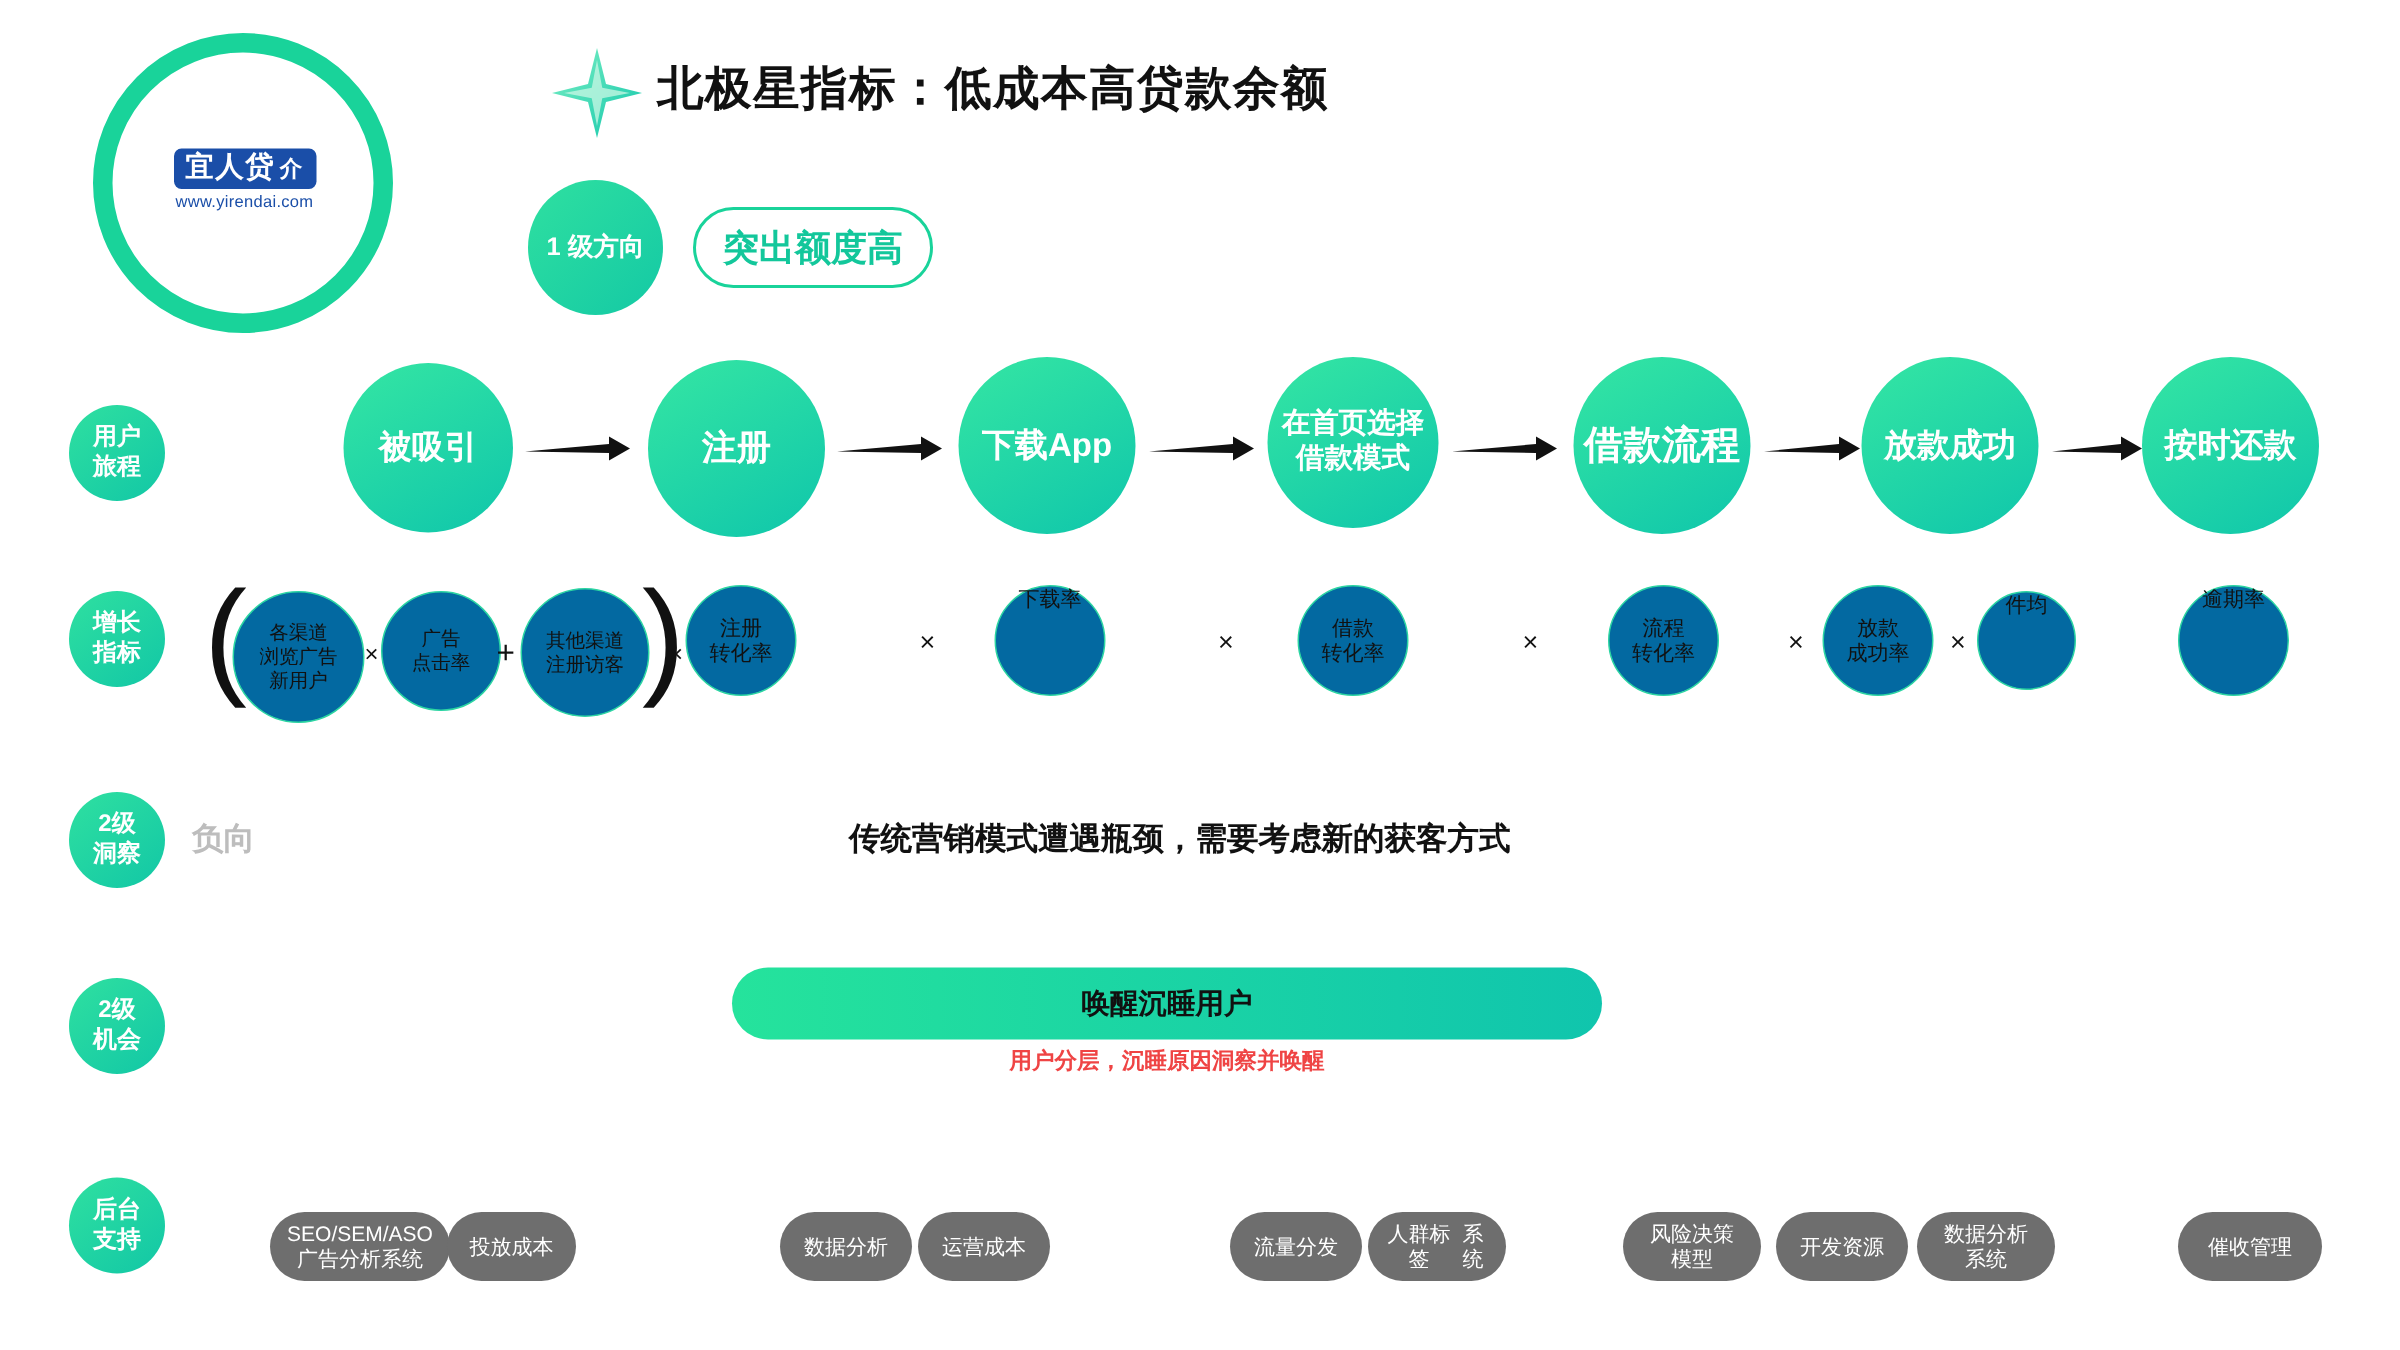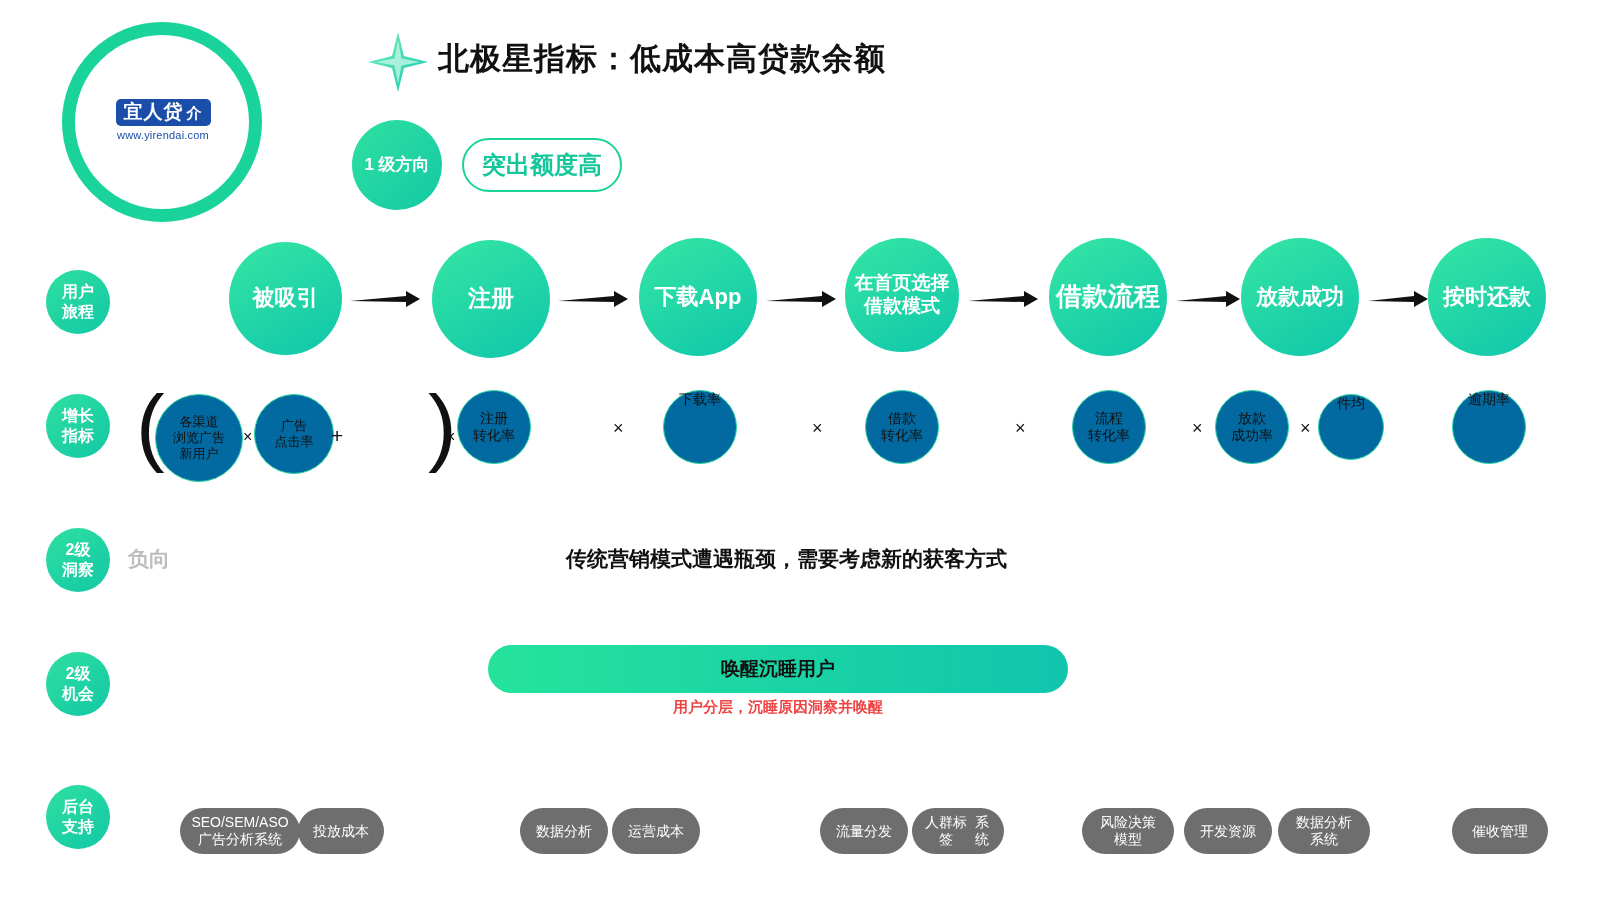--- a/index.html
+++ b/index.html
@@ -322,20 +322,24 @@
     <span>新用户</span>
   </div>
   <div class="abs op" style="left:243px; top:428px;">×</div>
 
   <div class="abs metric-node" style="left:254px; top:394px; width:80px; height:80px; font-size:13px; flex-direction:column;">
     <span>广告</span>
     <span>点击率</span>
   </div>
   <div class="abs op" style="left:331px; top:424px; font-size:21px;">+</div>
 
+  <div class="abs metric-node" style="left:347px; top:392px; width:86px; height:86px; font-size:13px; flex-direction:column;">
+    <span>其他渠道</span>
+    <span>注册访客</span>
+  </div>
 
   <div class="abs bracket" style="left:428px; top:382px; font-size:86px;">)</div>
   <div class="abs op" style="left:446px; top:428px;">×</div>
 
   <div class="abs metric-node" style="left:457px; top:390px; width:74px; height:74px; font-size:14px; flex-direction:column;">
     <span>注册</span>
     <span>转化率</span>
   </div>
 
   <div class="abs op" style="left:613px; top:418px; font-size:18px;">×</div>

